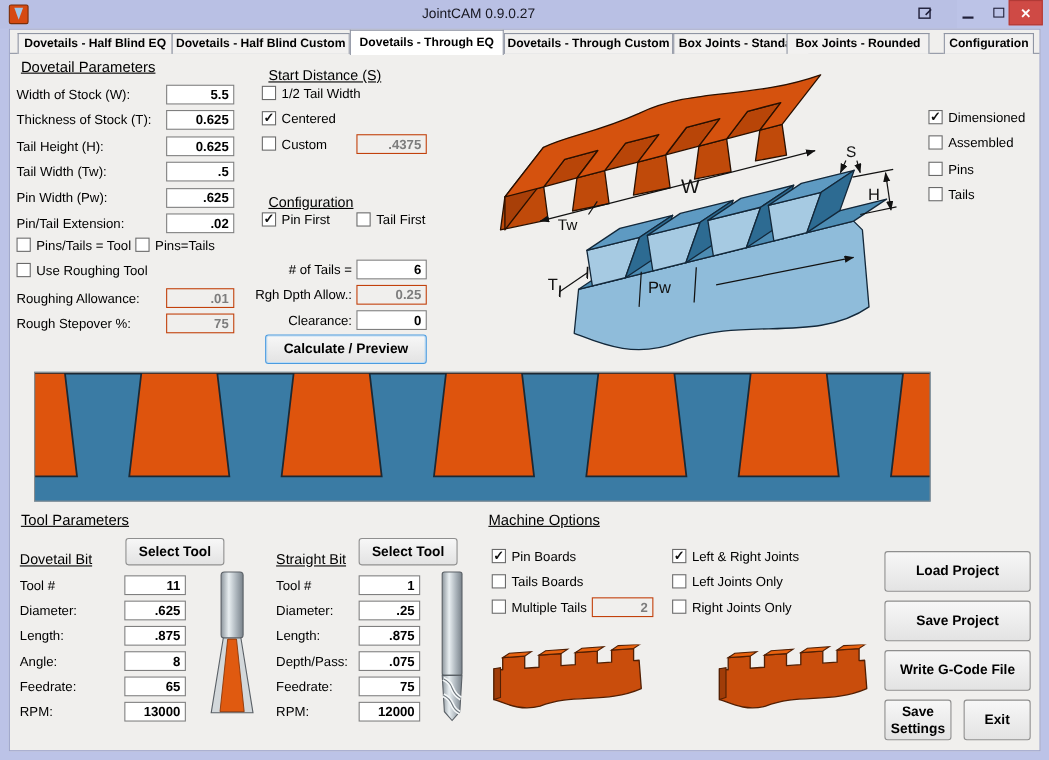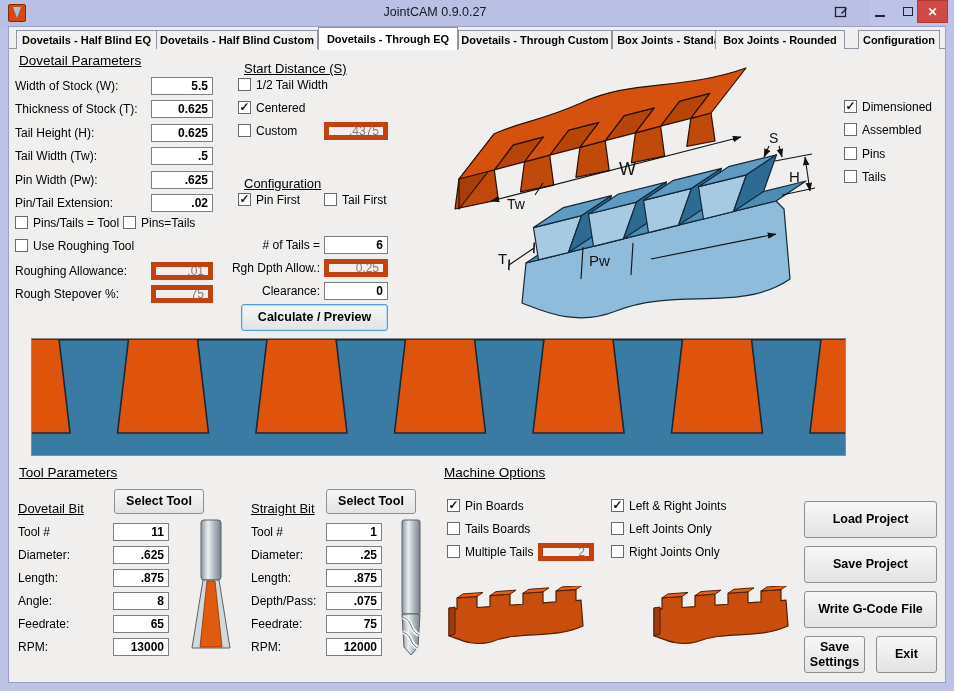--- a/index.html
+++ b/index.html
@@ -26,21 +26,21 @@
        font-size:11px;font-weight:bold;color:#000;text-align:center;line-height:18px;white-space:nowrap;overflow:hidden;}
   .tab.active{top:0;height:23px;background:#ffffff;line-height:22px;z-index:3;}
   
   .form{position:absolute;left:0;top:22px;width:936px;height:633px;}
   .hdr{position:absolute;font-size:13px;font-weight:normal;text-decoration:underline;color:#000;white-space:nowrap;}
   .hdr.big{font-size:13.5px;}
   .lbl{position:absolute;font-size:12px;color:#000;white-space:nowrap;}
   .lbl.right{text-align:right;}
   input.val{position:absolute;height:18px;border:1px solid #7f7f7f;background:#fff;font-family:"Liberation Sans",sans-serif;
             font-size:12px;font-weight:bold;text-align:right;padding:0 4px 0 16px;color:#000;}
-  input.val.dis{background:#f0efed;border:5px solid #c2410c;color:#7d7d7d;font-weight:normal;}
+  input.val.dis{background:#f0efed;border:1px solid #c2410c;color:#7d7d7d;font-weight:bold;}
   .cbrow{position:absolute;display:flex;align-items:flex-start;gap:5px;}
   .cb{width:13px;height:13px;border:1px solid #6a6a6a;background:#fff;font-size:12px;line-height:11px;text-align:center;color:#111;font-weight:bold;flex:0 0 13px;}
   .cb-label{font-size:12px;color:#000;white-space:nowrap;}
   .btn{position:absolute;background:linear-gradient(#f7f7f7,#e3e3e3);border:1px solid #8f8f8f;border-radius:3px;
        font-family:"Liberation Sans",sans-serif;font-size:12.5px;font-weight:bold;color:#000;text-align:center;
        display:flex;align-items:center;justify-content:center;line-height:1.15;}
   .btn.focus{border:1px solid #4a9be0;box-shadow:0 0 0 1px #bcdcf5 inset;}
   .strip{position:absolute;left:22px;top:289px;width:815px;height:118px;border:1px solid #8c8c8c;background:#3a7ba4;}
   .strip svg{display:block;width:100%;height:100%;}
   .diagram{position:absolute;left:422px;top:2px;width:425px;height:285px;}

